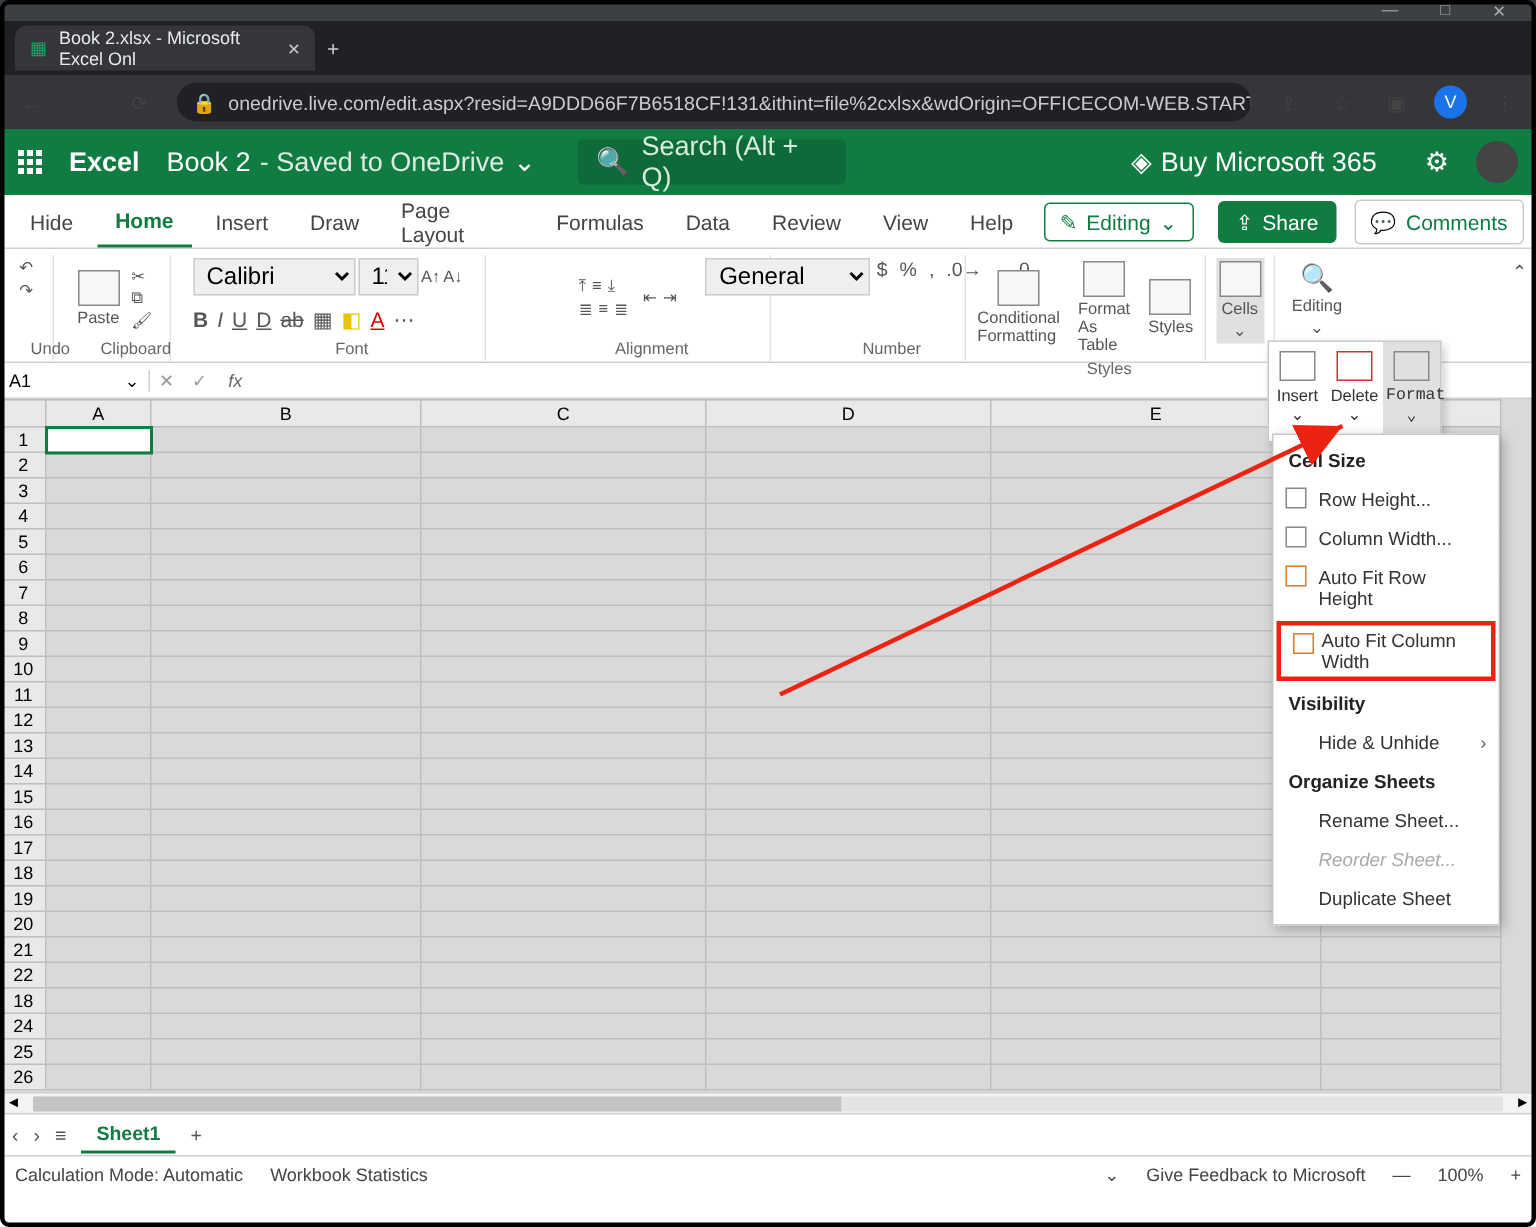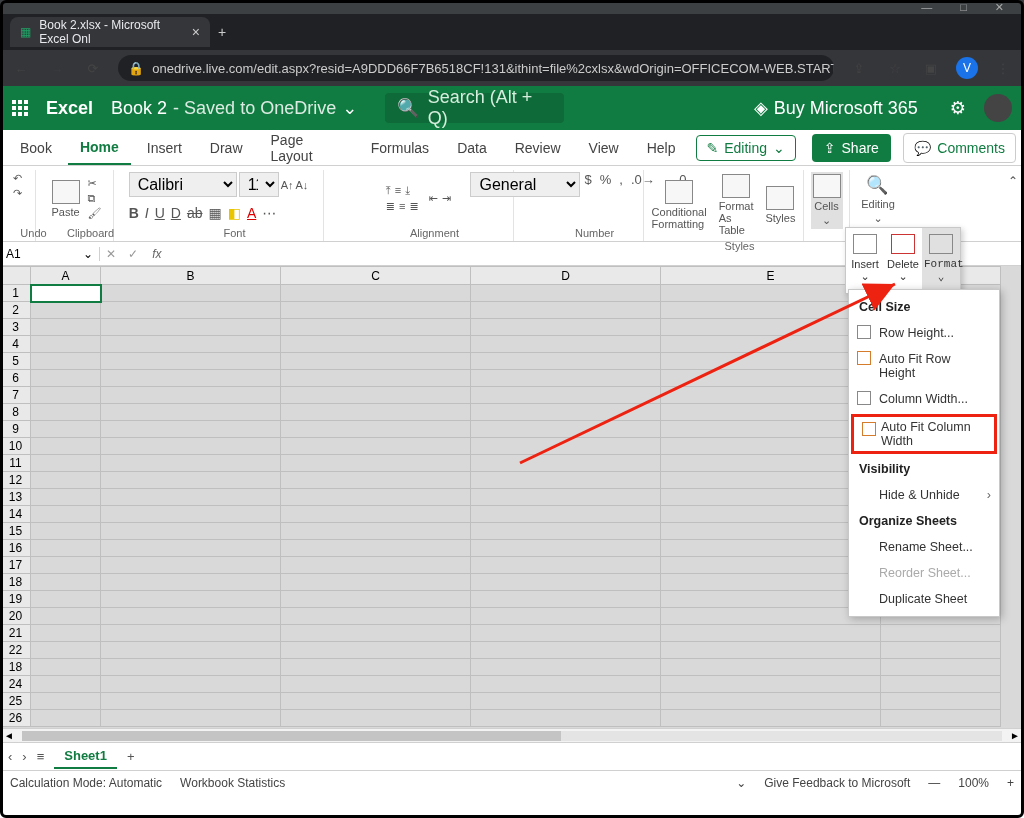--- a/index.html
+++ b/index.html
@@ -55,21 +55,21 @@
   
   .cells-popout { position: absolute; top: 227px; left: 845px; background: #fff; border: 1px solid #c8c8c8; box-shadow: 2px 2px 6px rgba(0,0,0,0.2); display: flex; z-index: 10; }
   .cells-popout .pitem { width: 38px; text-align: center; font-size: 11px; padding: 4px 2px 10px 2px; color: #333; }
   .cells-popout .pitem .pic { width: 24px; height: 20px; border: 1px solid #888; margin: 2px auto 4px auto; }
   .cells-popout .pitem.fmt { background: #e0e0e0; position: relative; font-family: Liberation Mono, monospace; }
 
   
   .format-menu { position: absolute; top: 289px; left: 848px; width: 152px; background: #fff; border: 1px solid #c8c8c8; box-shadow: 2px 2px 8px rgba(0,0,0,0.25); z-index: 20; font-size: 12.5px; padding: 4px 0; }
   .format-menu .section { font-weight: 600; padding: 6px 10px; color: #222; }
   .format-menu .mitem { padding: 6px 10px 6px 30px; color: #333; display: flex; align-items: center; gap: 8px; position: relative; }
-  .format-menu .mitem.dis { color: #aaa; }
+  .format-menu .mitem.dis { color: #aaa; font-style: italic; }
   .format-menu .mitem .ic { position: absolute; left: 8px; top: 5px; width: 14px; height: 14px; border: 1px solid #888; background: #fff; }
   .format-menu .mitem .ic.o { border-color: #d47b2c; }
   .format-menu .mitem .chev { position: absolute; right: 8px; color: #666; }
   .format-menu .redbox { border: 3px solid #e21; margin: 2px; padding: 3px 7px 3px 27px; }
 
   
   .fxbar { height: 24px; border-bottom: 1px solid #d0d0d0; display: flex; align-items: center; font-size: 12px; }
   .fxbar .namebox { width: 100px; border-right: 1px solid #d0d0d0; padding: 0 6px; display: flex; align-items: center; justify-content: space-between; }
   .fxbar .fx { padding: 0 8px; font-style: italic; color: #666; }
 
@@ -155,21 +155,21 @@
   <div class="spacer"></div>
   <div class="buy">
     <span>◈</span>
     <span>Buy Microsoft 365</span>
   </div>
   <span style="margin-left:14px">⚙</span>
   <div class="av"></div>
 </div>
 
 <div class="ribbon-tabs">
-  <span class="rtab">Book</span>
+  <span class="rtab">Hide</span>
     <span class="rtab active">Home</span>
     <span class="rtab">Insert</span>
     <span class="rtab">Draw</span>
     <span class="rtab">Page Layout</span>
     <span class="rtab">Formulas</span>
     <span class="rtab">Data</span>
     <span class="rtab">Review</span>
     <span class="rtab">View</span>
     <span class="rtab">Help</span>
   <div class="spacer"></div>
@@ -314,26 +314,26 @@
   <div class="pitem fmt"><div class="pic"></div><span>Format</span><div>⌄</div></div>
 </div>
 
 <div class="format-menu">
   <div class="section">Cell Size</div>
   <div class="mitem">
       <span class="ic"></span>
       <span>Row Height...</span>
     </div>
   <div class="mitem">
+      <span class="ic"></span>
+      <span>Column Width...</span>
+    </div>
+  <div class="mitem">
       <span class="ic o"></span>
       <span>Auto Fit Row Height</span>
-    </div>
-  <div class="mitem">
-      <span class="ic"></span>
-      <span>Column Width...</span>
     </div>
   <div class="mitem redbox">
       <span class="ic o"></span>
       <span>Auto Fit Column Width</span>
     </div>
   <div class="section">Visibility</div>
   <div class="mitem">
       <span>Hide &amp; Unhide</span>
       <span class="chev">›</span>
     </div>

